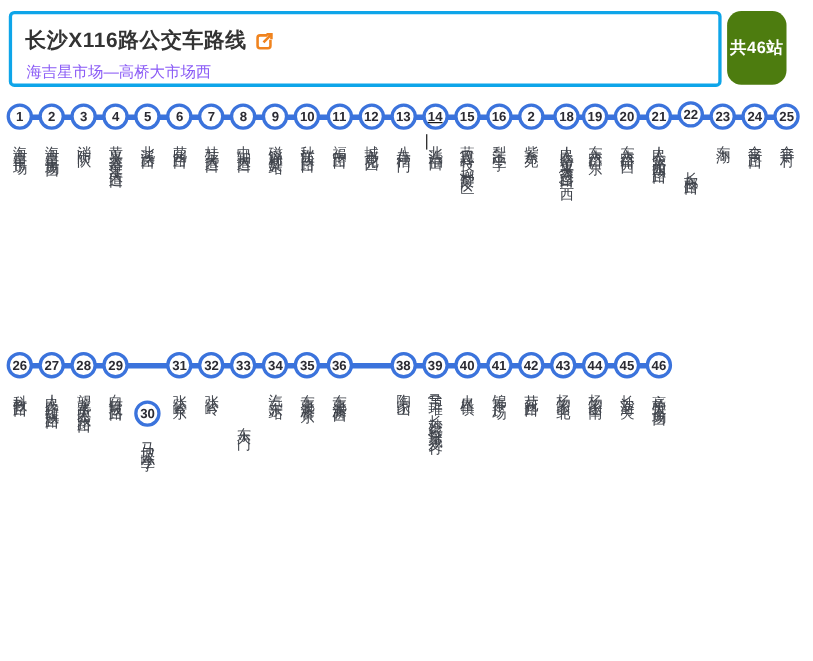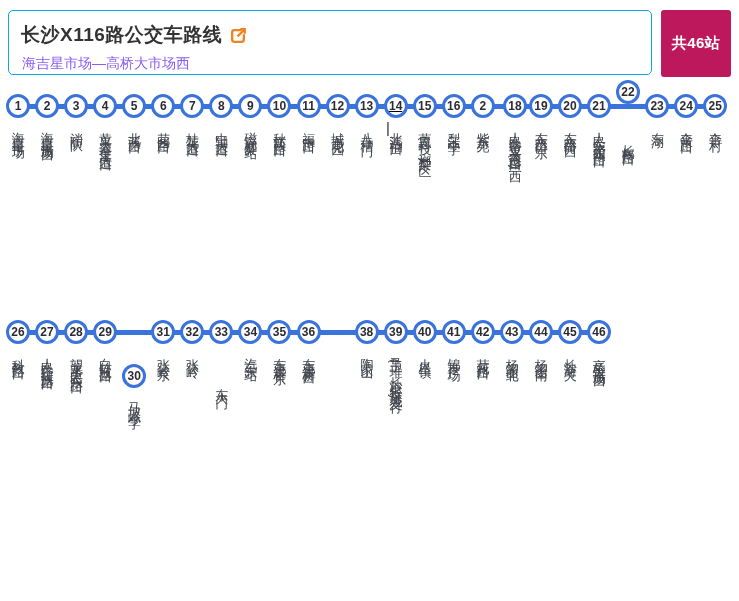--- a/index.html
+++ b/index.html
@@ -8,44 +8,44 @@
     width:739px;height:601px;
     overflow:hidden;
     background:#ffffff;
     font-family:"Liberation Sans","DejaVu Sans",sans-serif;
   }
   
   .header-card{
     position:absolute;left:8px;top:10px;
     width:642px;height:63px;
     background:#ffffff;
-    border:1px solid #0ea5e9;
+    border:3px solid #0ea5e9;
     border-radius:5px;
     text-align:right;
   }
   .title-row{
     position:absolute;left:12px;top:11px;
     display:flex;align-items:center;gap:7px;
   }
   .route-title{
     font-size:19px;font-weight:bold;color:#333333;
     letter-spacing:0.5px;
   }
   .edit-icon{
     display:inline-flex;cursor:pointer;margin-top:2px;
   }
   .route-subtitle{
     position:absolute;left:13px;top:44px;
     font-size:14px;color:#8b5cf6;
   }
   .count-badge{
     position:absolute;left:661px;top:10px;
-    width:70px;height:67px;
-    background:#be185d;
-    border-radius:3px;
+    width:54px;height:67px;
+    background:#4d7c0f;
+    border-radius:13px;
     color:#ffffff;font-size:15px;font-weight:bold;
     display:flex;align-items:center;justify-content:center;
     letter-spacing:0.5px;
   }
   
   .route-map{position:absolute;left:0;top:0;width:739px;height:601px;}
   .route-row{position:absolute;left:0;top:0;width:739px;height:601px;pointer-events:none;}
   .route-line{
     position:absolute;height:5px;background:#3b73dc;border-radius:2px;
   }
@@ -175,21 +175,21 @@
           <div class="stname">东六路口东</div>
         </div>
         <div class="station" style="left: 555.95px; top: 94px;">
           <div class="circle">20</div>
           <div class="stname">东六路口西</div>
         </div>
         <div class="station" style="left: 585px; top: 94px;">
           <div class="circle">21</div>
           <div class="stname">人民东路东四路口</div>
         </div>
-        <div class="station" style="left: 614.05px; top: 80px; gap: 26px;">
+        <div class="station" style="left: 614.05px; top: 92px; gap: 26px;">
           <div class="circle">22</div>
           <div class="stname">长榔路口</div>
         </div>
         <div class="station" style="left: 643.1px; top: 94px;">
           <div class="circle">23</div>
           <div class="stname">东湖</div>
         </div>
         <div class="station" style="left: 672.15px; top: 94px;">
           <div class="circle">24</div>
           <div class="stname">合平路口</div>

